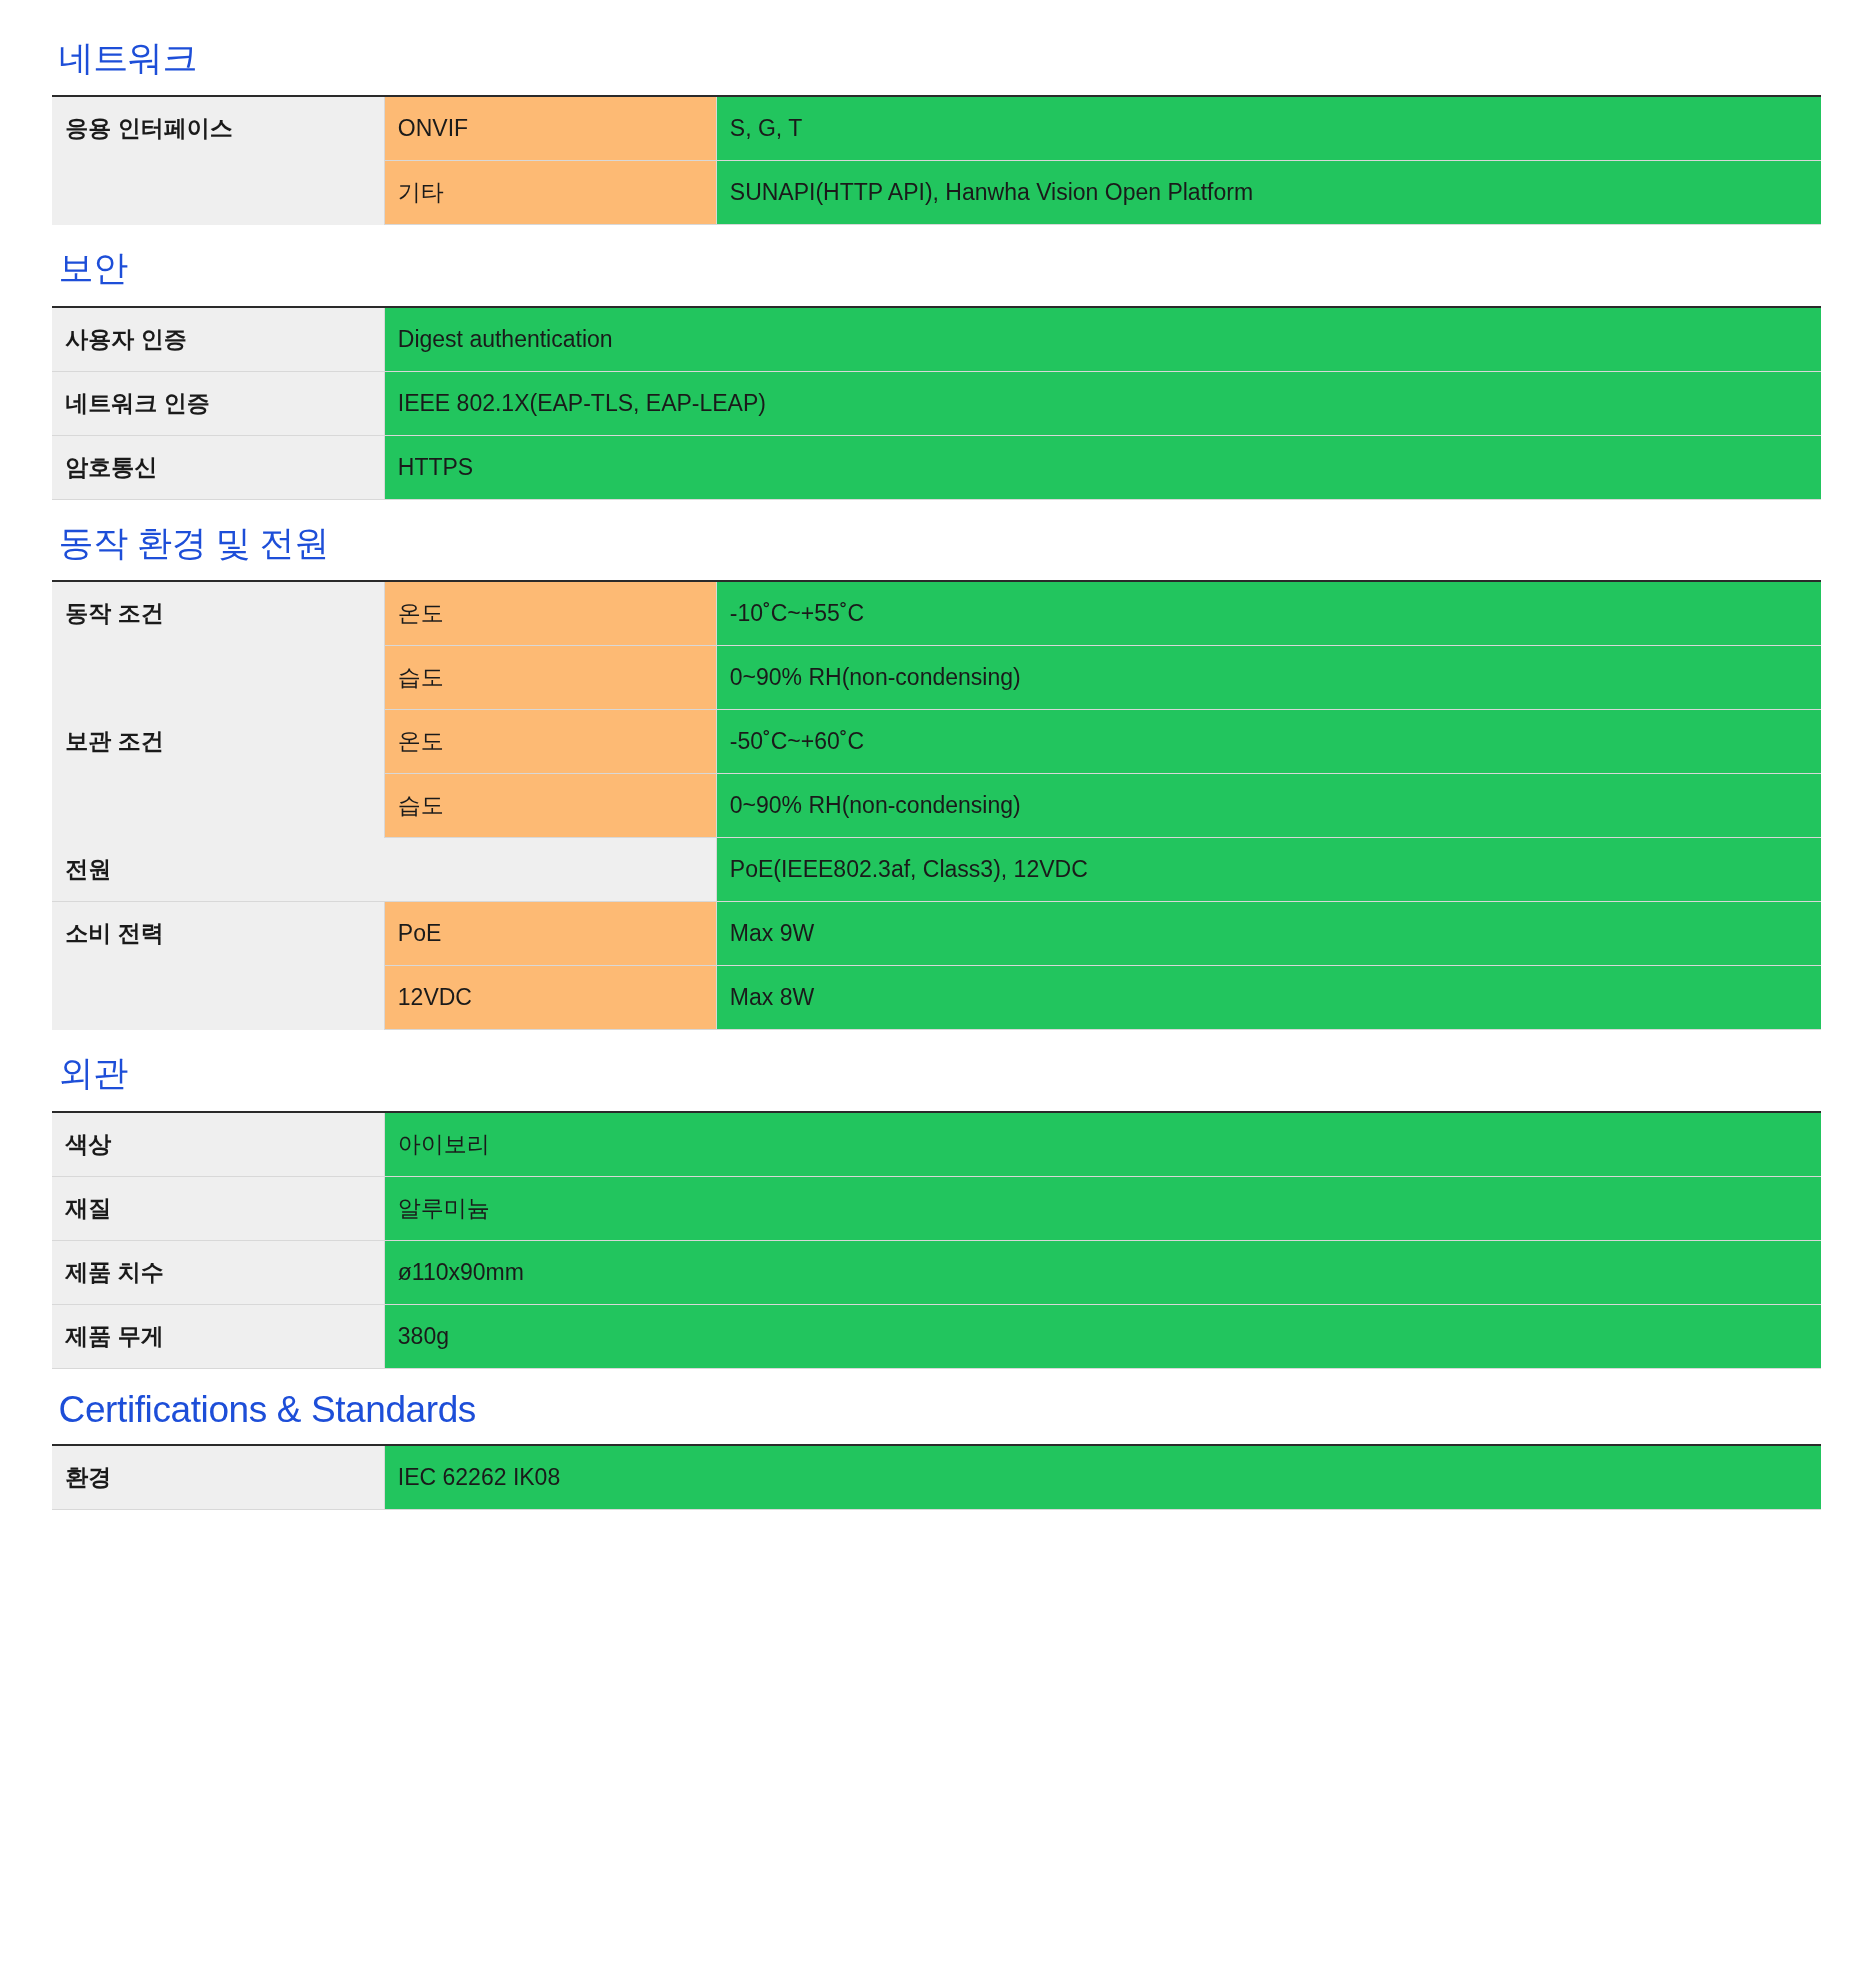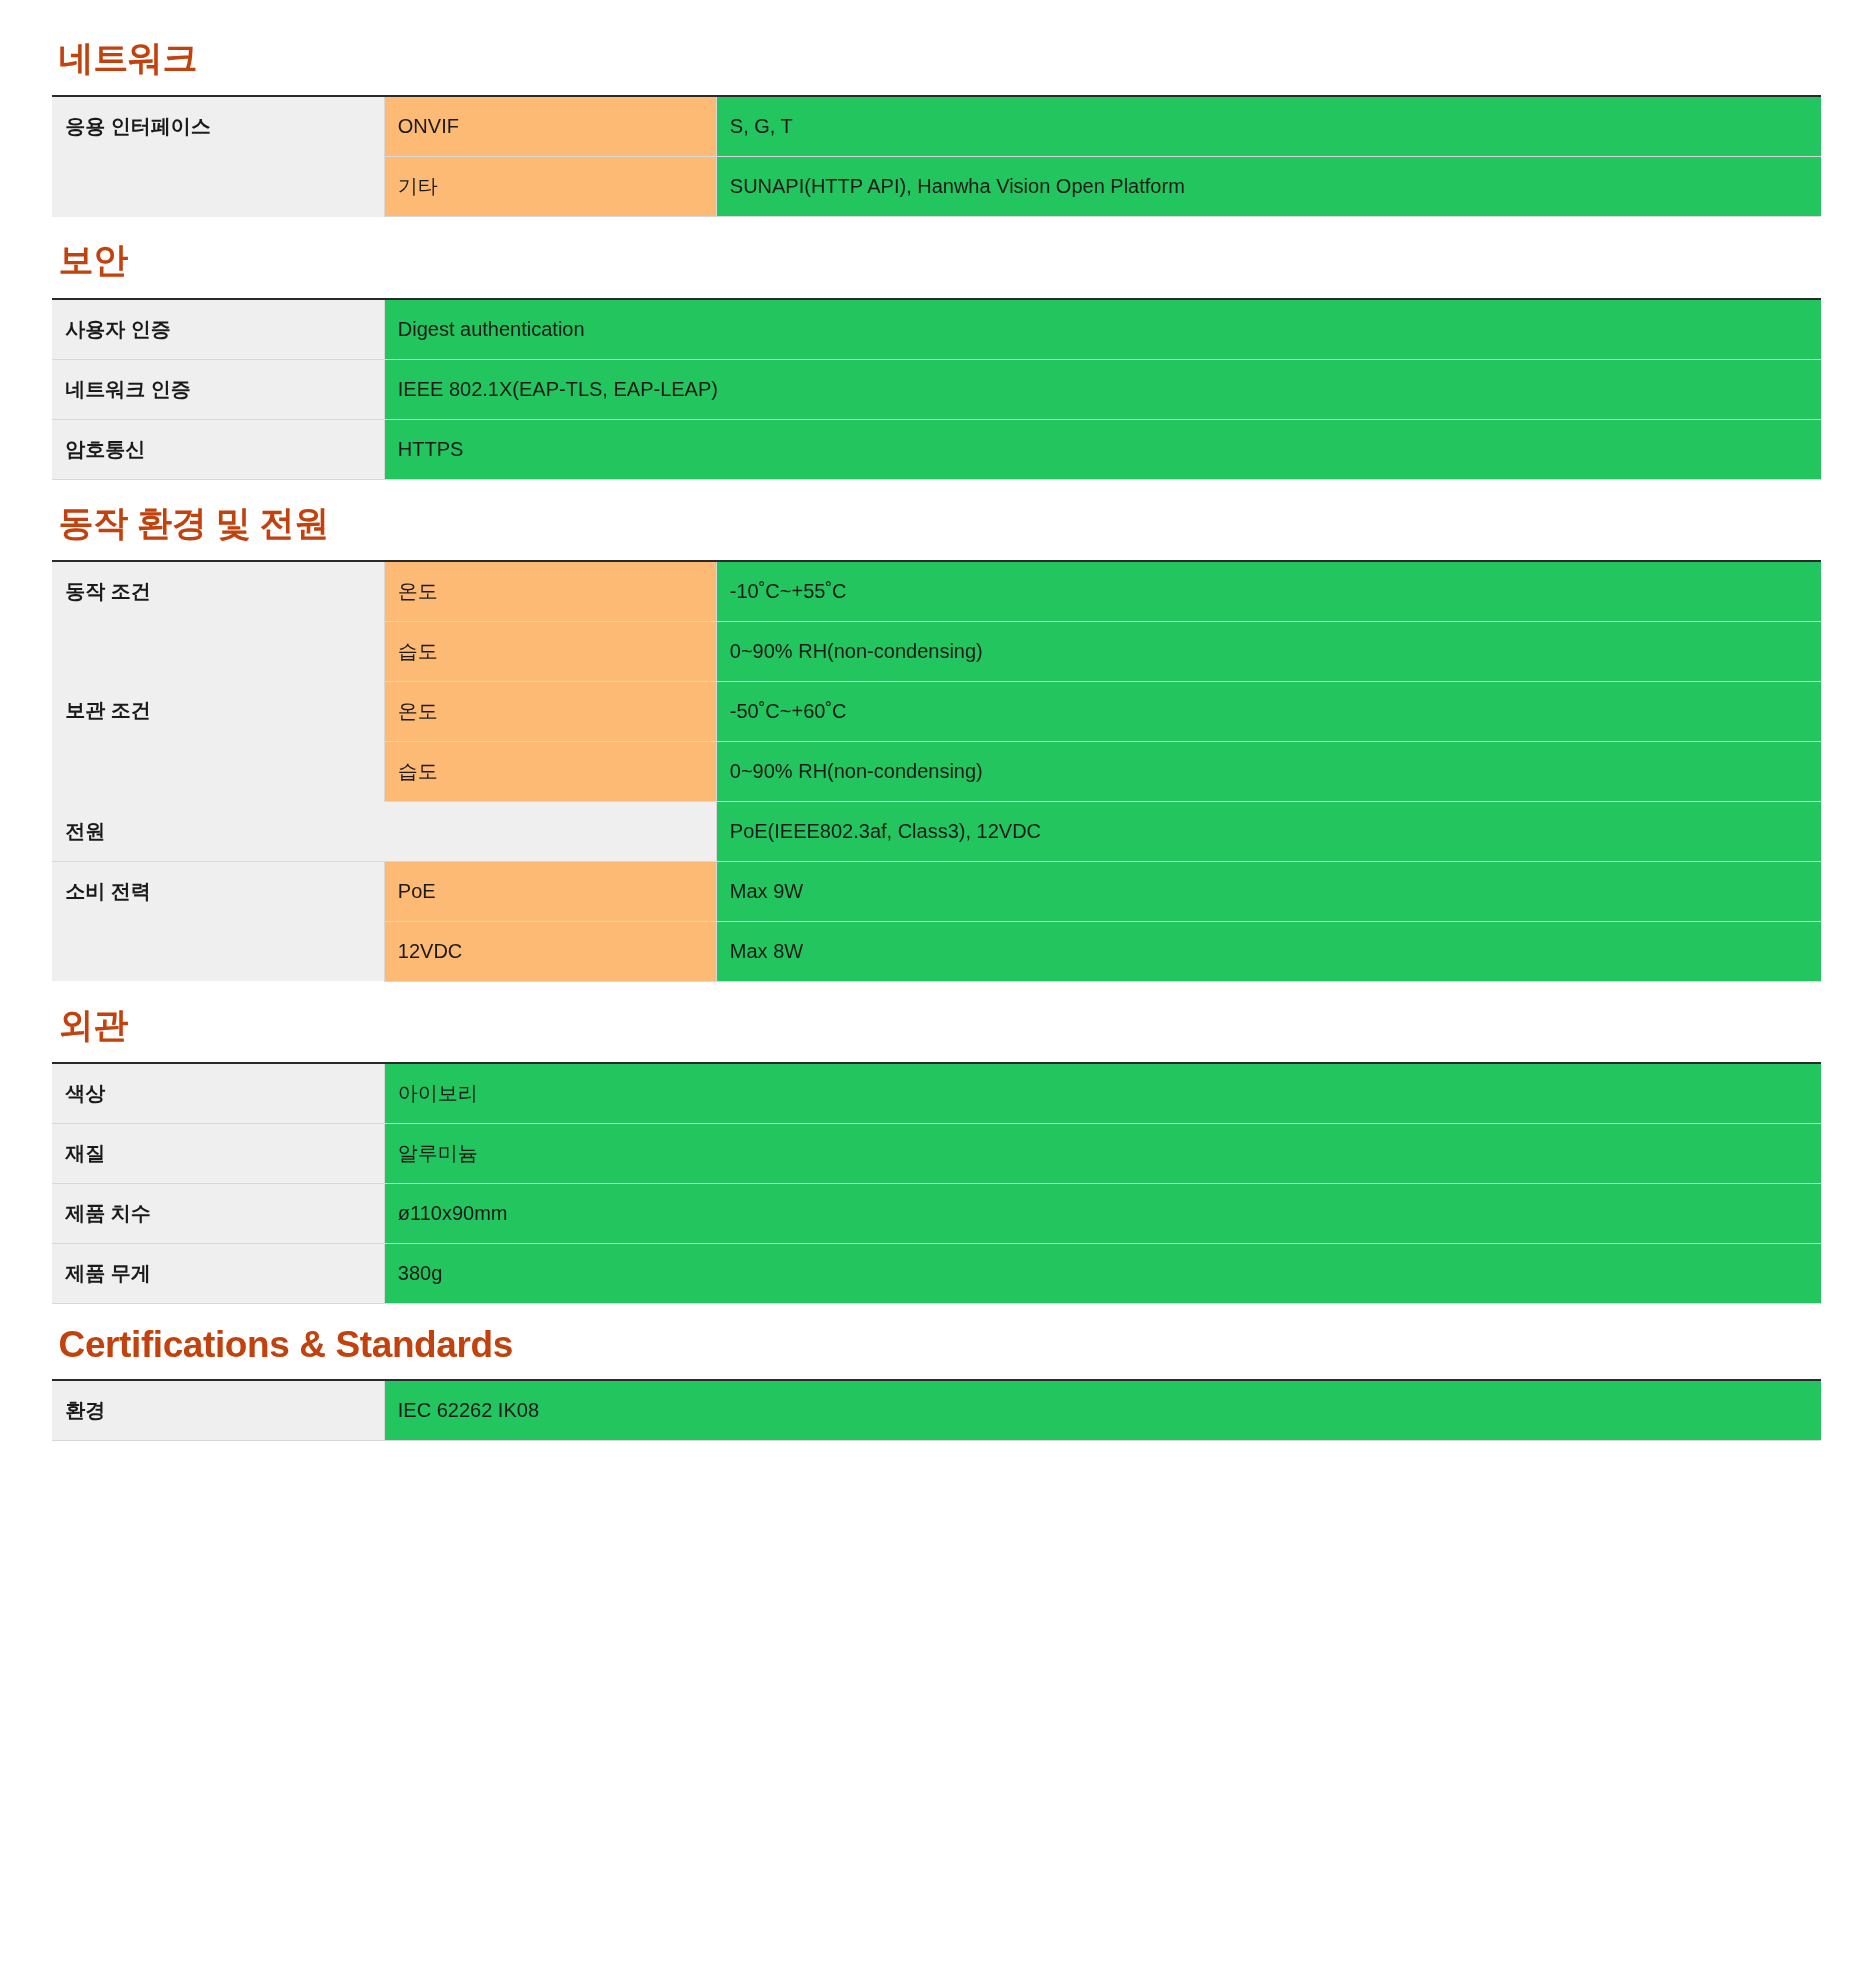--- a/index.html
+++ b/index.html
@@ -15,37 +15,37 @@
   .page {
     width: 1873px;
     box-sizing: border-box;
     padding: 15px 52px 33px 52px;
   }
   .section {
     width: 100%;
   }
   .section-title {
     font-size: 35px;
-    font-weight: bold;
+    font-weight: normal;
     letter-spacing: -0.4px;
     padding: 20px 0 13.3px 6.6px;
-    color: #c2410c;
+    color: #1d4ed8;
   }
   .section-title.latin {
     font-size: 37px;
   }
   table.spec {
     width: 100%;
     border-collapse: collapse;
     table-layout: fixed;
   }
   table.spec tr td {
     border-bottom: 0.8px solid #d8d8d8;
     vertical-align: top;
-    font-size: 20px;
+    font-size: 23px;
     line-height: 1.35;
     padding: 16px 15px 16px 13.3px;
     box-sizing: border-box;
   }
   .top-rule {
     border-top: 2.5px solid #2a2a2a;
   }
   td.c1 {
     width: 332px;
     background: #efefef;

